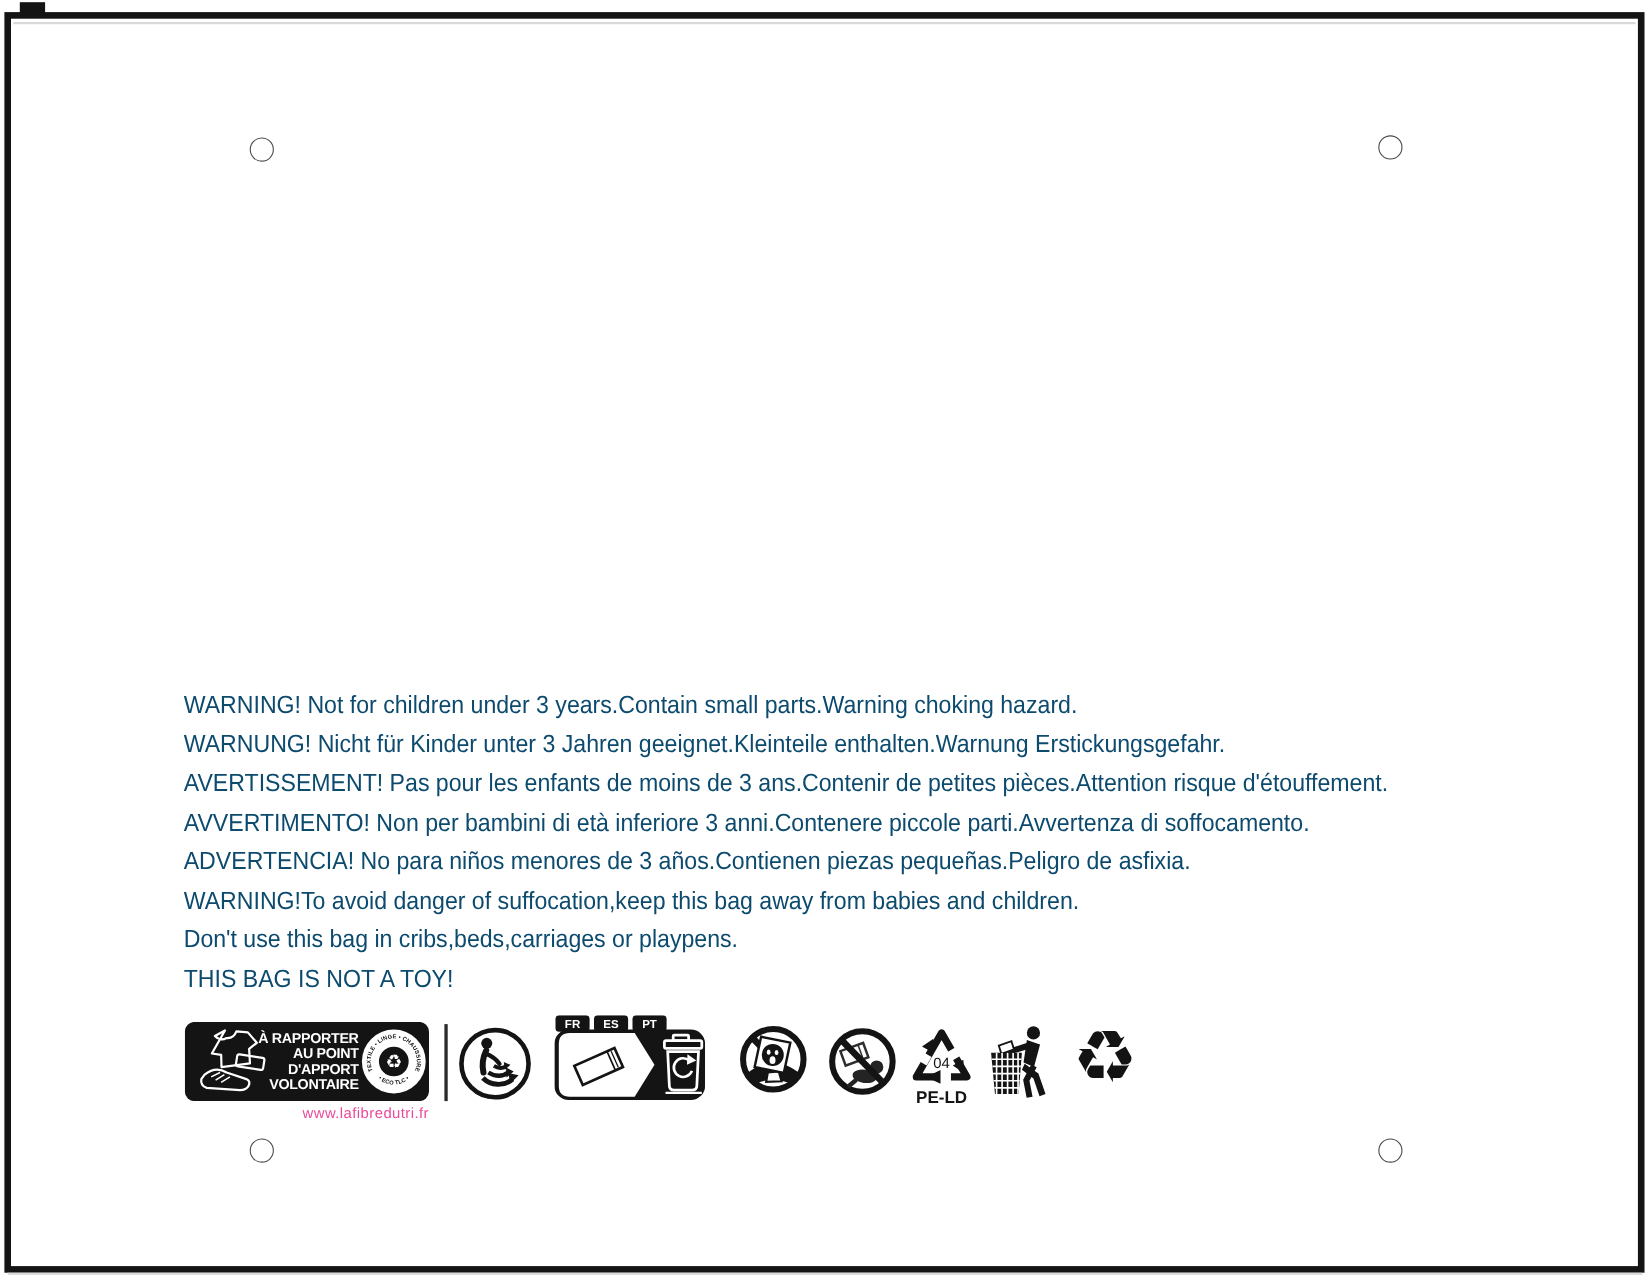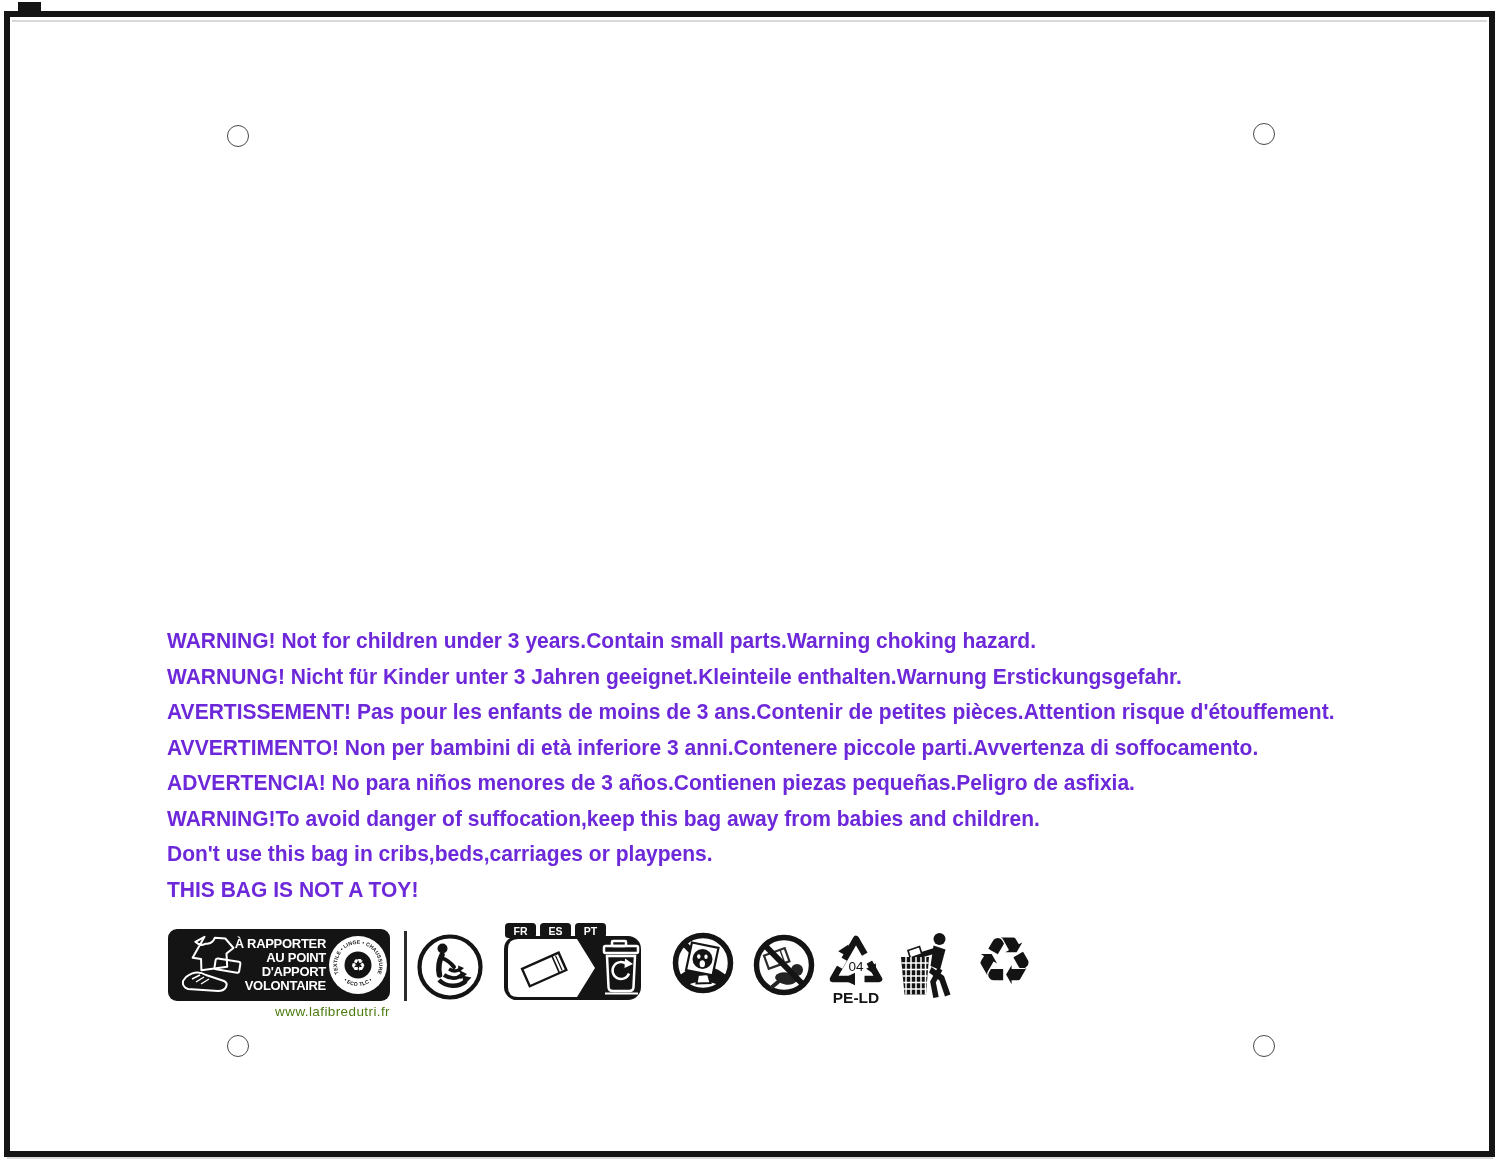--- a/index.html
+++ b/index.html
@@ -6,24 +6,24 @@
   body{width:1500px;height:1162px;background:#ffffff;position:relative;overflow:hidden;
        font-family:"Liberation Sans",sans-serif;}
   .abs{position:absolute;}
   .sheet{position:absolute;inset:0;background:#fff;}
   .frame{position:absolute;left:4px;top:11px;right:5px;bottom:5px;border:6px solid #141414;}
   .tab{position:absolute;left:18px;top:2px;width:23px;height:11px;background:#141414;}
   .hairline{position:absolute;background:#d9d9d9;height:2px;}
   .hl-top{left:12px;right:13px;top:20px;}
   .hl-bottom{left:7px;right:7px;top:1157px;}
   .hole{position:absolute;width:20px;height:20px;border:1.6px solid #4a4a4a;border-radius:50%;background:#fff;}
-  .warnings{position:absolute;left:167px;top:623px;line-height:35.55px;font-size:22.6px;color:#6d28d9;font-weight:bold;}
+  .warnings{position:absolute;left:167px;top:623px;line-height:35.55px;font-size:22.6px;color:#0c4a6e;}
   .wline{white-space:nowrap;transform:scaleX(0.93);transform-origin:0 50%;}
   .website{position:absolute;left:166px;top:1004px;width:224px;text-align:right;
-           font-size:13.5px;letter-spacing:.4px;color:#4d7c0f;}
+           font-size:13.5px;letter-spacing:.4px;color:#ec4899;}
   .divider{position:absolute;left:404px;top:931px;width:3px;height:70px;background:#2b2b2b;}
   .recycle-big{position:absolute;left:975px;top:926px;font-family:"DejaVu Sans",sans-serif;
                font-size:66px;line-height:72px;color:#131313;}
   svg text{font-family:"Liberation Sans",sans-serif;}
   .seal-arc{font-size:5.2px;font-weight:bold;letter-spacing:.15px;fill:#111;}
 </style>
 </head>
 <body>
 
 <div class="sheet">

